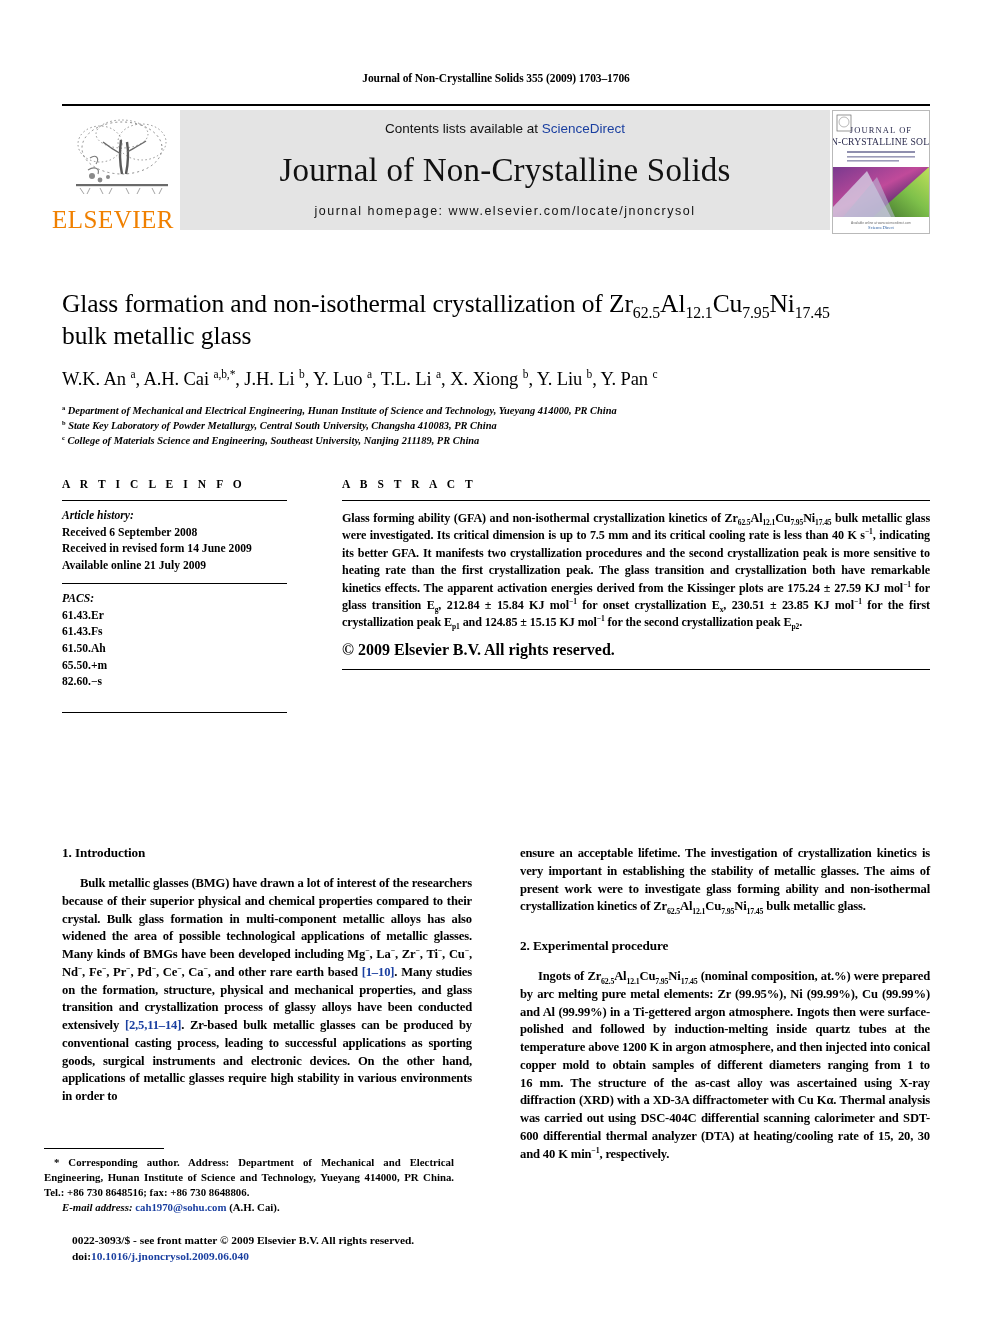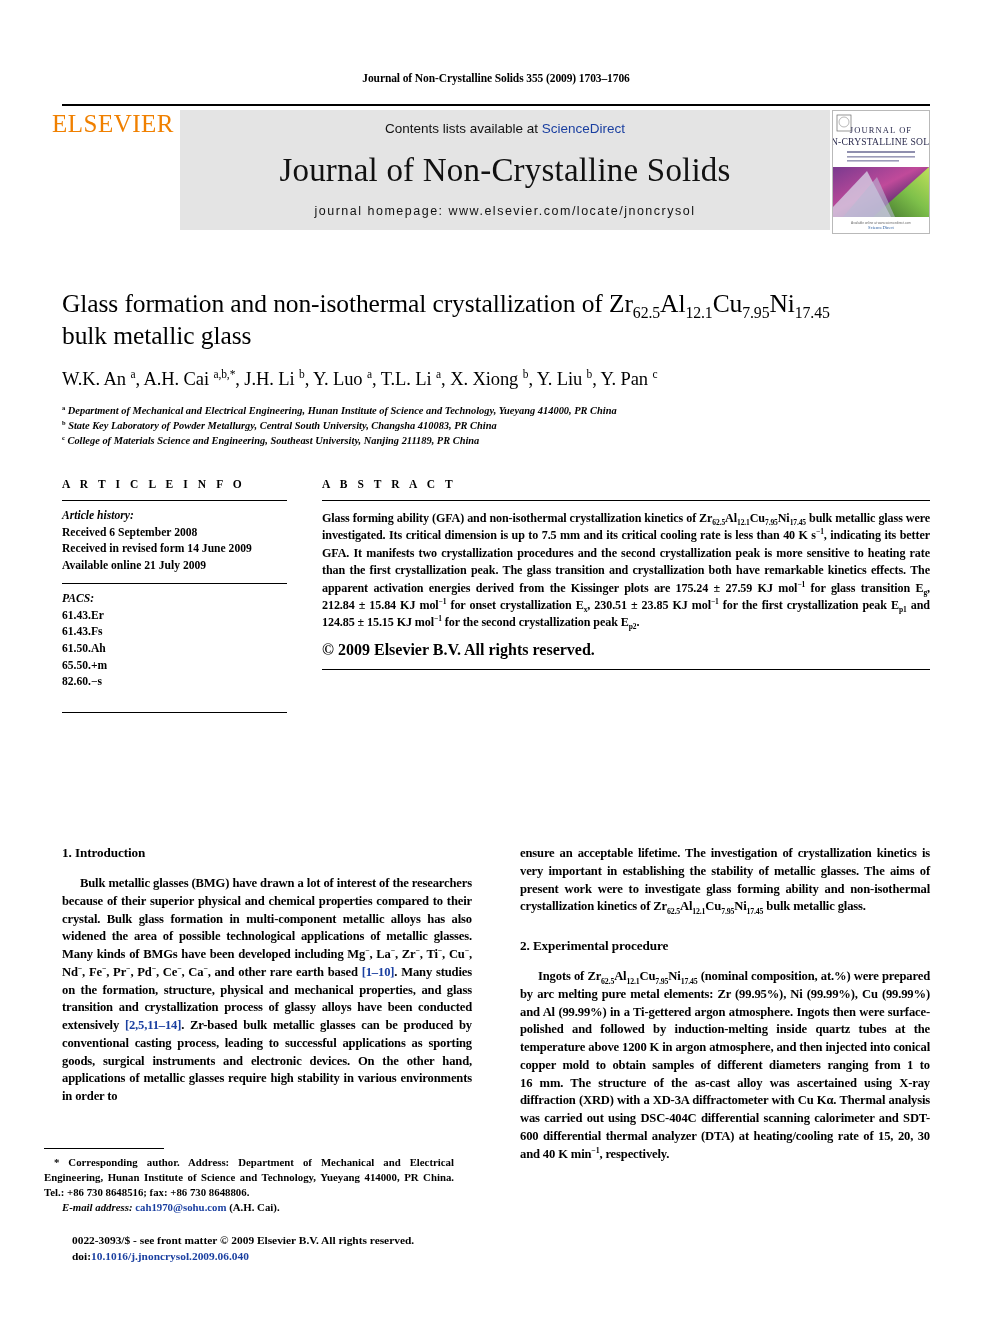--- a/index.html
+++ b/index.html
@@ -50,22 +50,22 @@
   .masthead-inner {
     display: flex;
     align-items: stretch;
     height: 124px;
     padding-top: 4px;
   }
   .elsevier-logo {
     width: 112px;
     flex: 0 0 112px;
     display: flex;
-    flex-direction: row;
-    align-items: flex-start;
+    flex-direction: column;
+    align-items: flex-end;
     justify-content: flex-end;
     padding-bottom: 2px;
   }
   .tree-svg { display:block; }
   .elsevier-word {
     font-family: "Liberation Serif", serif;
     color: #F08000;
     font-size: 25px;
     letter-spacing: 0.5px;
     line-height: 1;
@@ -149,21 +149,21 @@
 
   
   .infobar {
     position: absolute;
     top: 478px;
     left: 62px;
     width: 868px;
     display: flex;
   }
   .col-info { width: 225px; flex: 0 0 225px; }
-  .col-abs { flex: 1 1 auto; margin-left: 35px; }
+  .col-abs { flex: 1 1 auto; margin-left: 55px; }
 
   .sec-head {
     font-family: "Liberation Serif", serif;
     font-weight: bold;
     font-size: 11.5px;
     letter-spacing: 3.6px;
     margin-bottom: 10px;
   }
   .rule { border-top: 1.6px solid #000; }
   .rule-thin { border-top: 1px solid #000; }

